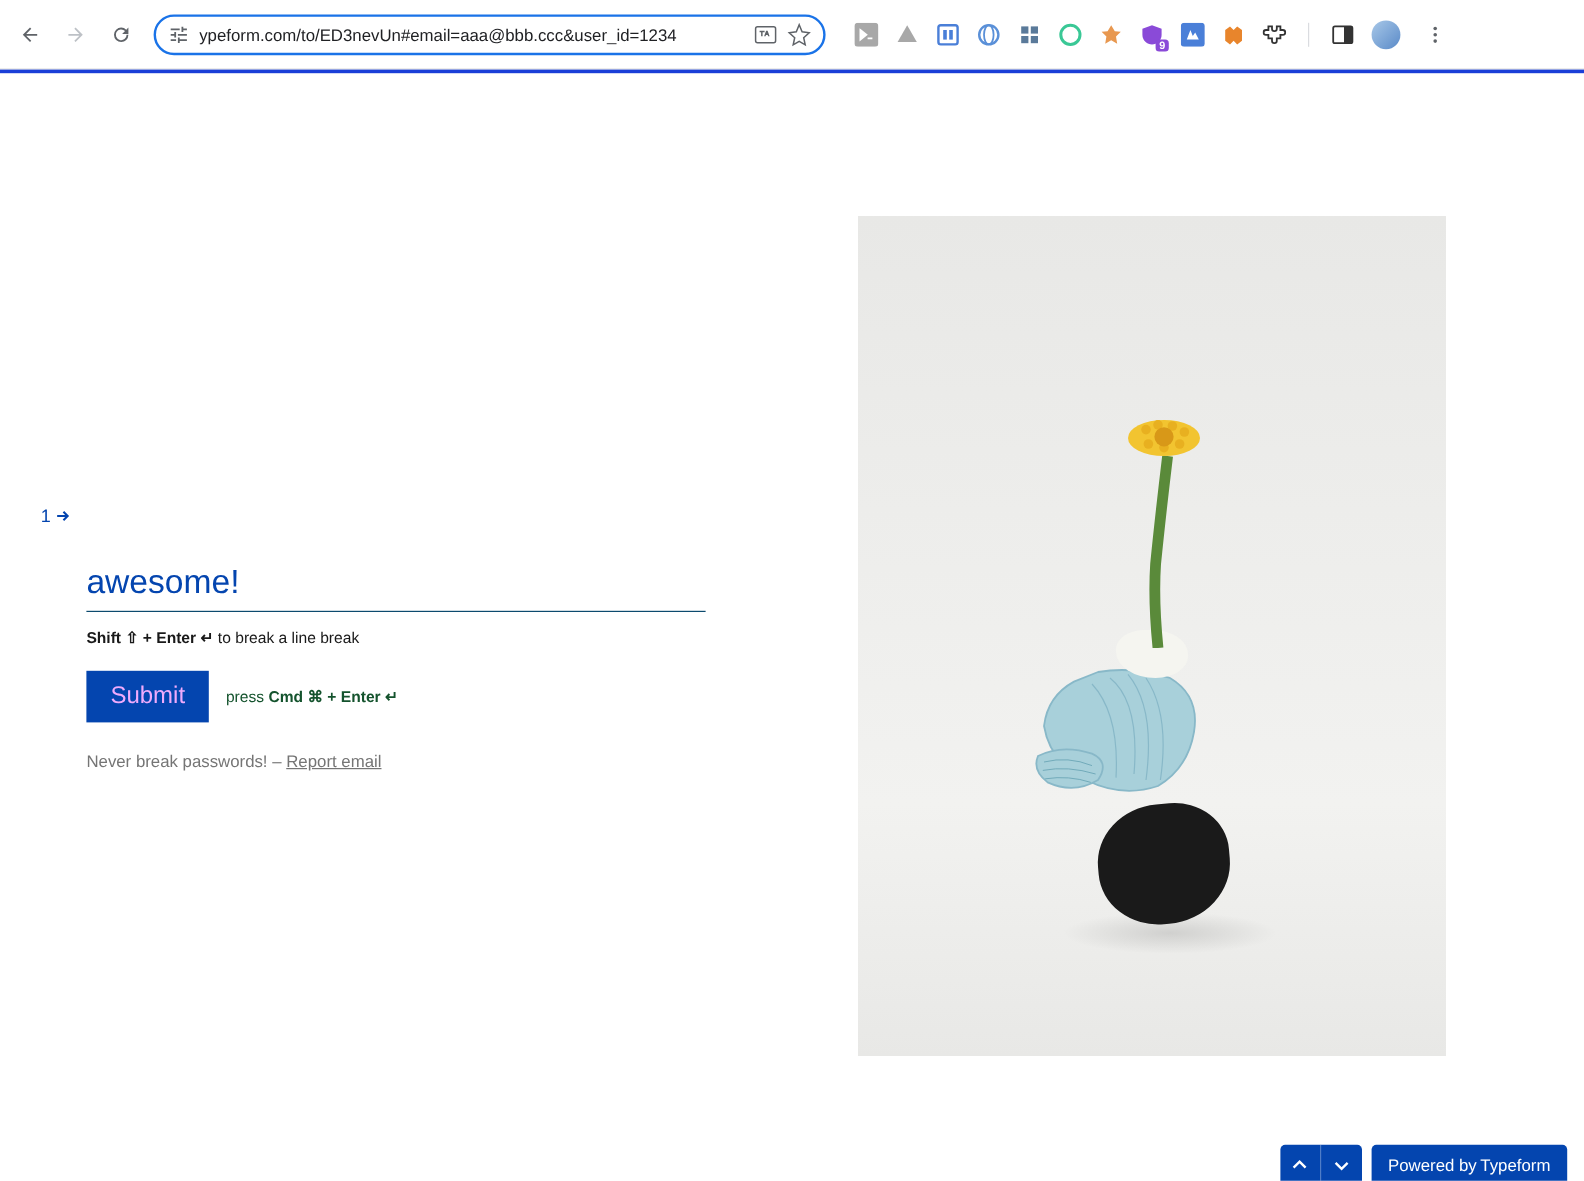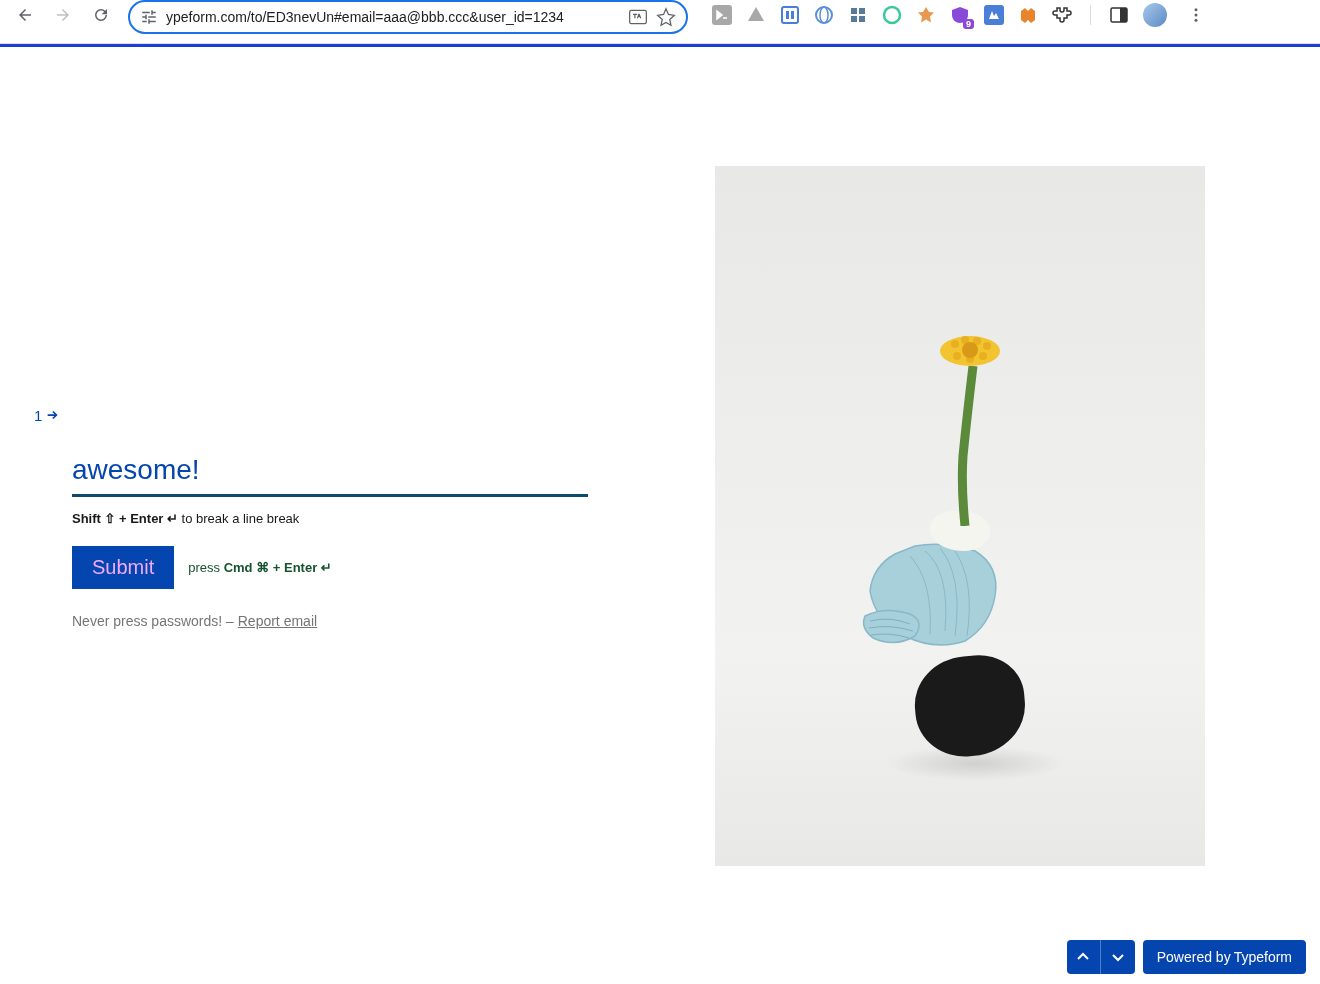--- a/index.html
+++ b/index.html
@@ -1,19 +1,19 @@
 <!DOCTYPE html>
 <html><head>
   <meta charset="utf-8">
   <style>
     * { margin: 0; padding: 0; box-sizing: border-box; }
     body { font-family: -apple-system, BlinkMacSystemFont, 'Segoe UI', sans-serif; background: #fff; width: 1320px; height: 984px; overflow: hidden; }
     
     
-    .browser-chrome { height: 44px; display: flex; align-items: flex-start; padding: 0 10px; gap: 8px; border-bottom: 1px solid #e0e0e0; }
+    .browser-chrome { height: 58px; display: flex; align-items: center; padding: 0 10px; gap: 8px; border-bottom: 1px solid #e0e0e0; }
     .nav-btn { width: 30px; height: 30px; display: flex; align-items: center; justify-content: center; color: #5f6368; border-radius: 50%; cursor: pointer; }
     .nav-btn.disabled { color: #bdc1c6; }
     .url-bar { flex: 0 0 560px; height: 34px; border: 2px solid #1a73e8; border-radius: 20px; display: flex; align-items: center; padding: 0 10px; gap: 8px; margin-left: 4px; }
     .tune-icon { width: 18px; height: 18px; color: #5f6368; }
     .url-text { flex: 1; font-size: 14px; color: #202124; outline: none; border: none; background: transparent; }
     .translate-icon { width: 20px; height: 20px; color: #5f6368; }
     .star-icon { width: 20px; height: 20px; color: #5f6368; }
     .extensions { display: flex; gap: 14px; align-items: center; margin-left: 16px; }
     .ext-icon { width: 20px; height: 20px; display: flex; align-items: center; justify-content: center; }
     .divider { width: 1px; height: 20px; background: #dadce0; margin: 0 4px; }
@@ -25,21 +25,21 @@
     
     .main { display: flex; height: calc(100% - 47px); position: relative; }
     .form-side { width: 50%; padding: 0 72px; display: flex; flex-direction: column; justify-content: center; }
     .image-side { width: 50%; display: flex; align-items: center; justify-content: center; padding: 20px 60px 20px 0; }
     
     .question-row { display: flex; align-items: flex-start; gap: 10px; margin-bottom: 30px; margin-left: -38px; }
     .q-num { color: #0445af; font-size: 15px; display: flex; align-items: center; gap: 3px; margin-top: 4px; }
     .arrow-right-small { width: 14px; height: 14px; stroke: #0445af; stroke-width: 2; fill: none; }
     .q-text { font-size: 22px; color: #191919; }
     
-    .answer-input { width: 100%; font-size: 28px; color: #0445af; border: none; border-bottom: 3px solid #0c4a6e; outline: none; padding-bottom: 8px; font-family: inherit; resize: none; background: transparent; }
+    .answer-input { width: 100%; font-size: 28px; color: #0445af; border: none; border-bottom: 1px solid #0c4a6e; outline: none; padding-bottom: 8px; font-family: inherit; resize: none; background: transparent; }
     .hint-line { font-size: 13px; color: #191919; margin-top: 14px; }
     .hint-bold { font-weight: 700; }
     
     .submit-row { display: flex; align-items: center; gap: 14px; margin-top: 20px; }
     .submit-btn { background: #0445af; color: #f0abfc; border: none; padding: 10px 20px; font-size: 20px; font-weight: 400; border-radius: 0; cursor: pointer; }
     .press-hint { font-size: 13px; color: #14532d; }
     
     .warn-line { font-size: 14px; color: #757575; margin-top: 24px; }
     .warn-link { color: #757575; text-decoration: underline; cursor: pointer; }
     
@@ -193,21 +193,21 @@
     <div class="hint-line">
       <span class="hint-bold">Shift ⇧ + Enter ↵</span><span> to break a line break</span>
     </div>
     <div class="submit-row">
       <button class="submit-btn">Submit</button>
       <div class="press-hint">
         <span>press </span><span class="hint-bold">Cmd ⌘ + Enter ↵</span>
       </div>
     </div>
     <div class="warn-line">
-      <span>Never press passwords! – </span><span class="warn-link">Report email</span>
+      <span>Never break passwords! – </span><span class="warn-link">Report email</span>
     </div>
   </div>
   <div class="image-side">
     <div class="art">
       <div class="shadow"></div>
       <div class="black-rock"></div>
       <svg class="blue-sculpt" viewBox="0 0 170 150">
         <path class="blue-shape" d="M60 10 Q90 5 120 15 Q145 30 140 60 Q135 90 110 105 Q80 115 50 100 Q20 85 15 55 Q18 30 40 18 Z"></path>
         <path stroke="#88b8c8" stroke-width="1" fill="none" d="M70 15 Q95 35 90 95 M85 12 Q108 40 100 100 M100 15 Q120 45 112 100 M55 20 Q78 45 75 98"></path>
         <path class="blue-shape" d="M10 80 Q30 70 55 78 Q70 85 60 100 Q40 112 18 102 Q5 92 10 80 Z"></path>

